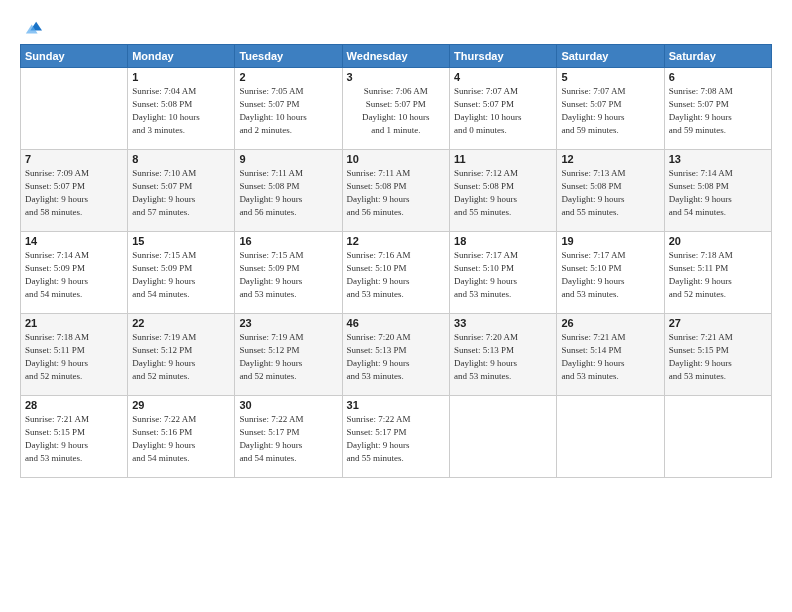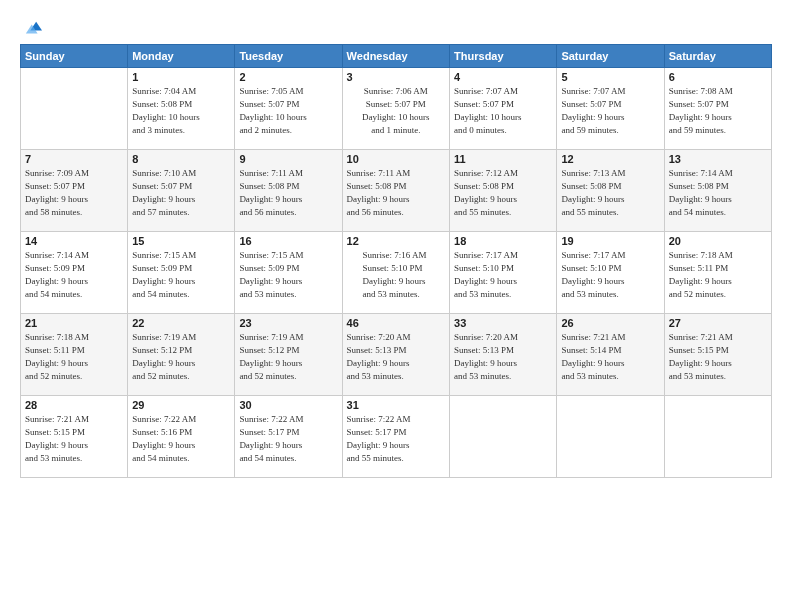--- a/index.html
+++ b/index.html
@@ -239,21 +239,21 @@
           </td>
           <td>
             <div class="day-num">16</div>
             <div class="day-info" style="white-space: pre-line;">Sunrise: 7:15 AM
 Sunset: 5:09 PM
 Daylight: 9 hours
 and 53 minutes.</div>
           </td>
           <td>
             <div class="day-num">12</div>
-            <div class="day-info" style="white-space: pre-line; margin-left: 16px;">Sunrise: 7:16 AM
+            <div class="day-info" style="white-space: pre-line;">Sunrise: 7:16 AM
 Sunset: 5:10 PM
 Daylight: 9 hours
 and 53 minutes.</div>
           </td>
           <td>
             <div class="day-num">18</div>
             <div class="day-info" style="white-space: pre-line;">Sunrise: 7:17 AM
 Sunset: 5:10 PM
 Daylight: 9 hours
 and 53 minutes.</div>

